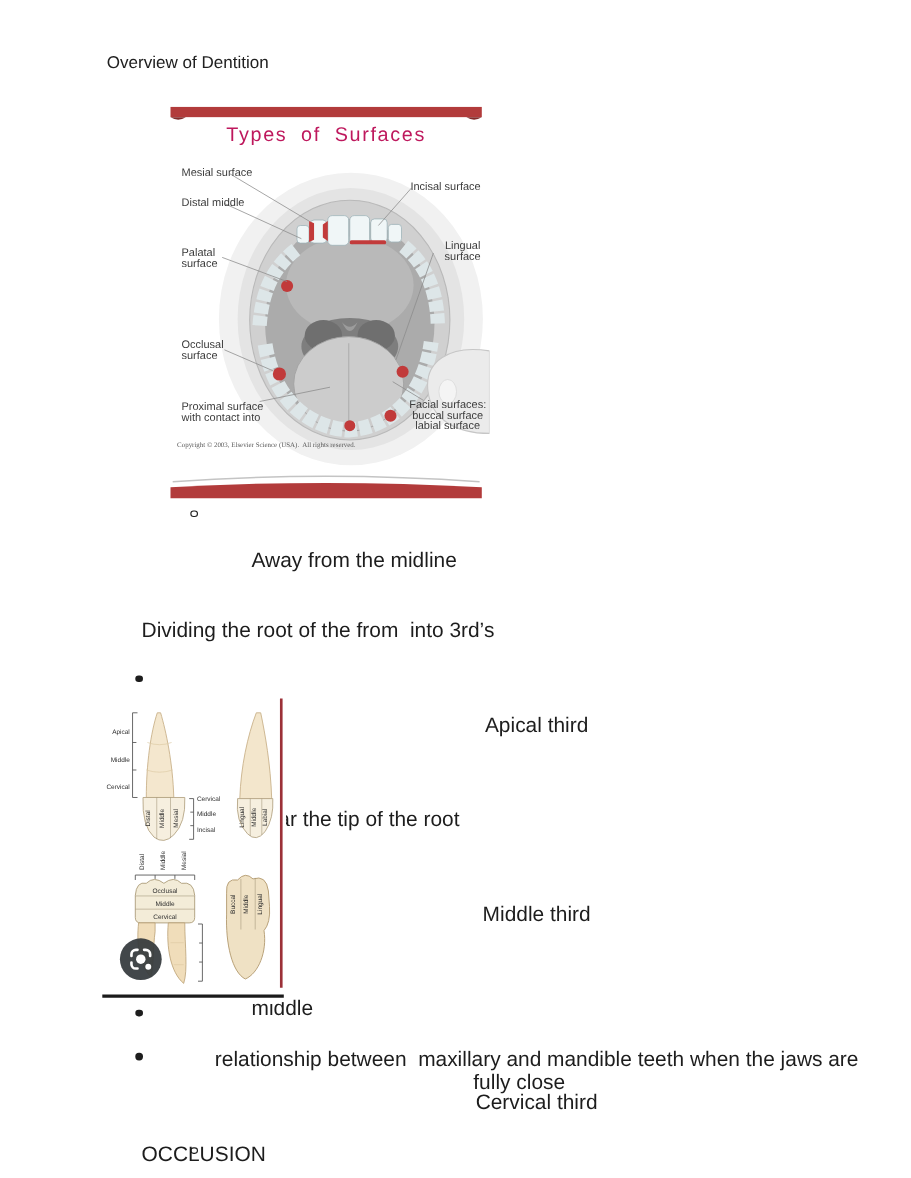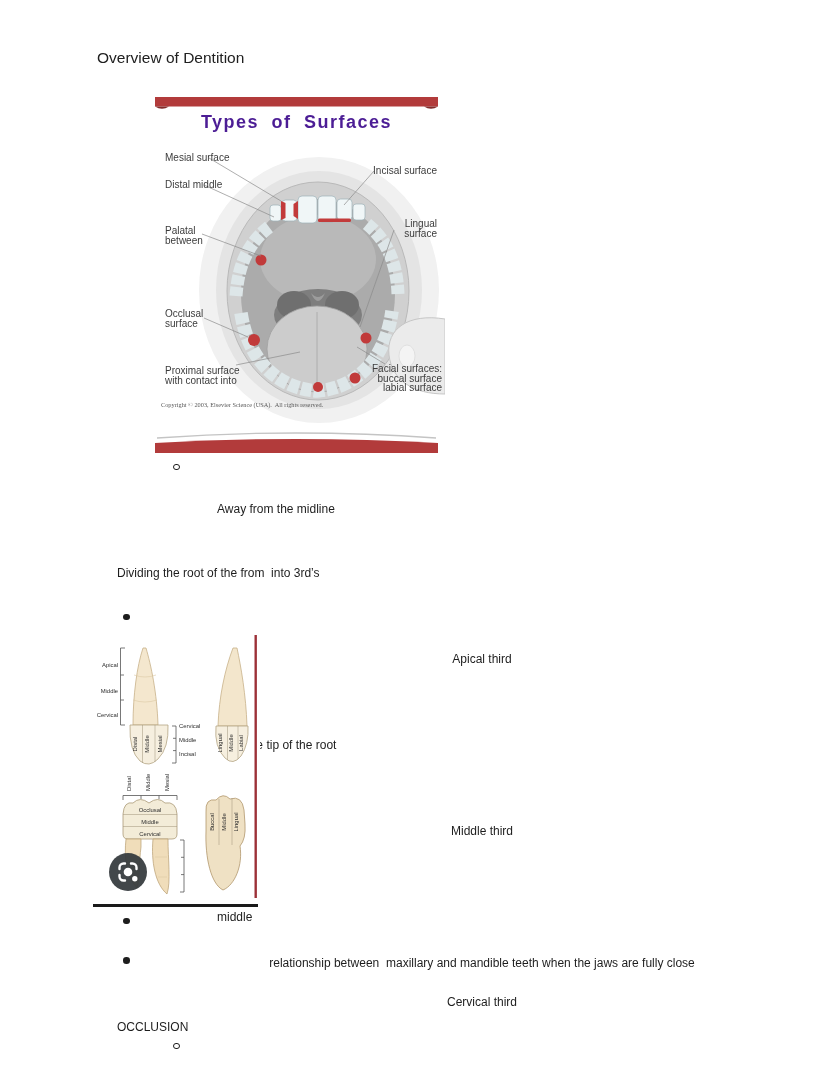--- a/index.html
+++ b/index.html
@@ -4,31 +4,31 @@
 <style>
   html,body{margin:0;padding:0;background:#fff;}
   .page{position:relative;width:790px;height:1071px;background:#ffffff;overflow:hidden;
         font-family:"Liberation Sans",sans-serif;color:#1d1d1d;}
   .page-title{position:absolute;left:97px;top:49px;font-size:15.5px;color:#202020;}
 
   
   .fig-surfaces{position:absolute;left:148px;top:97px;width:297px;height:358px;margin:0;background:#fff;}
   .fig-surfaces svg{position:absolute;left:0;top:0;}
   .fig1-title{position:absolute;left:0;top:15px;width:100%;text-align:center;
-              font-size:18px;font-weight:bold;letter-spacing:1.5px;word-spacing:6px;color:#4c1d95;}
+              font-size:18px;font-weight:normal;letter-spacing:1.5px;word-spacing:6px;color:#be185d;}
   .lbl{position:absolute;font-size:10px;line-height:9.6px;color:#3c3c3c;white-space:pre-line;}
-  .lbl.r{text-align:right;}
+  .lbl.r{text-align:center;}
   .fig1-copy{position:absolute;left:13px;top:304px;font-size:6.3px;color:#5a5a5a;
              font-family:"Liberation Serif",serif;white-space:pre-wrap;}
 
   
   .notes,.occlusion{position:absolute;left:97px;width:700px;}
   .notes{top:456px;}
   .occlusion{top:910px;}
-  .line{position:relative;min-height:21.45px;line-height:21.45px;font-size:12px;white-space:pre-wrap;}
+  .line{position:relative;min-height:21.45px;line-height:21.45px;font-size:19px;white-space:pre-wrap;}
   .ind1{padding-left:50px;text-align:center;}
   .ind2{padding-left:100px;}
   .bullet{position:absolute;top:7.6px;width:6.6px;height:6.6px;border-radius:50%;box-sizing:border-box;}
   .bullet.filled{background:#1d1d1d;left:26px;}
   .bullet.hollow{border:1.2px solid #1d1d1d;left:76px;}
 
   
   .fig-thirds{position:absolute;left:92px;top:633px;width:168px;height:278px;margin:0;background:#fff;}
   .fig-thirds text{font-family:"Liberation Sans",sans-serif;font-size:5.9px;fill:#2e2e2e;}
 </style>
@@ -109,21 +109,21 @@
         <path d="M9,341 Q148,331 288,341" stroke="#c4c4c4" stroke-width="1.3" fill="none"></path>
         <path d="M7,346 Q148,338 290,346 L290,356 L7,356 Z" fill="#b23b3b"></path>
       </g>
     </svg>
 
     <div class="fig1-title">Types of Surfaces</div>
     <div class="lbl" style="left:17px;top:56px">Mesial surface</div>
     <div class="lbl" style="left:17px;top:83px">Distal middle</div>
     <div class="lbl r" style="right:8px;top:69px">Incisal surface</div>
     <div class="lbl" style="left:17px;top:129px">Palatal
-between</div>
+surface</div>
     <div class="lbl r" style="right:8px;top:122px">Lingual
 surface</div>
     <div class="lbl" style="left:17px;top:212px">Occlusal
 surface</div>
     <div class="lbl" style="left:17px;top:269px">Proximal surface
 with contact into</div>
     <div class="lbl r" style="right:3px;top:267px">Facial surfaces:
 buccal surface
 labial surface</div>
     <div class="fig1-copy">Copyright © 2003, Elsevier Science (USA).  All rights reserved.</div>

